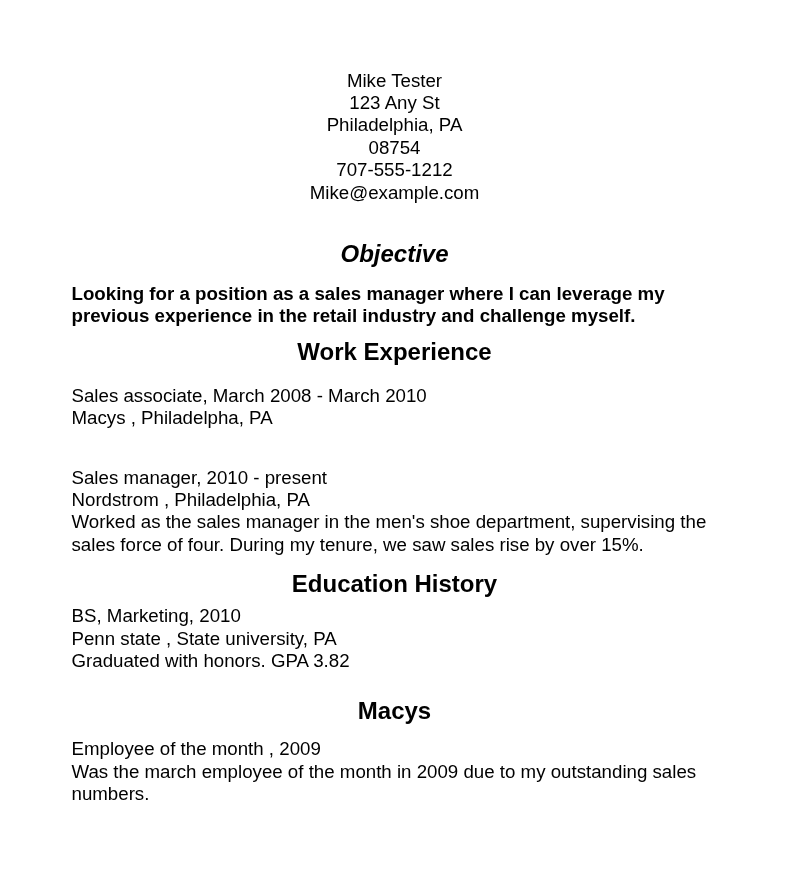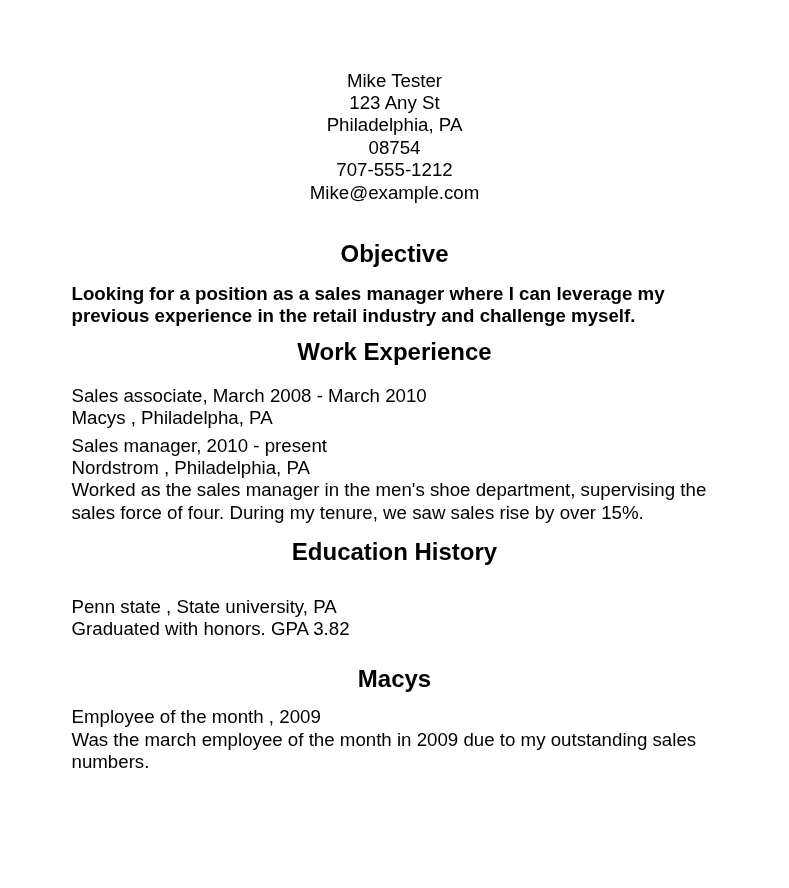--- a/index.html
+++ b/index.html
@@ -31,25 +31,25 @@
     font-weight: 700;
     text-align: center;
     margin: 0;
     padding: 0;
   }
   p {
     margin: 0;
     padding: 0;
   }
   
-  .h-objective  { margin-top: 36px; }
+  .h-objective  { margin-top: 36px; font-style: italic; }
   .p-objective  { margin-top: 15px; font-weight: bold; }
   .h-work       { margin-top: 10.5px; }
   .p-job1       { margin-top: 18.5px; }
-  .p-job2       { margin-top: 5px; }
+  .p-job2       { margin-top: 37px; }
   .h-education  { margin-top: 14px; }
   .p-education  { margin-top: 7px; }
   .h-awards     { margin-top: 25px; }
   .p-awards     { margin-top: 13px; }
 </style>
 </head>
 <body>
 
 <div class="page">
 
@@ -74,21 +74,21 @@
 
   <p class="p-job2">
     <span>Sales manager, 2010 - present</span><br>
     <span>Nordstrom , Philadelphia, PA</span><br>
     <span>Worked as the sales manager in the men's shoe department, supervising the sales force of four. During my tenure, we saw sales rise by over 15%.</span>
   </p>
 
   <h2 class="h-education">Education History</h2>
 
   <p class="p-education">
-    <br>
+    <span>BS, Marketing, 2010</span><br>
     <span>Penn state , State university, PA</span><br>
     <span>Graduated with honors. GPA 3.82</span>
   </p>
 
   <h2 class="h-awards">Macys</h2>
 
   <p class="p-awards">
     <span>Employee of the month , 2009</span><br>
     <span>Was the march employee of the month in 2009 due to my outstanding sales numbers.</span>
   </p>

